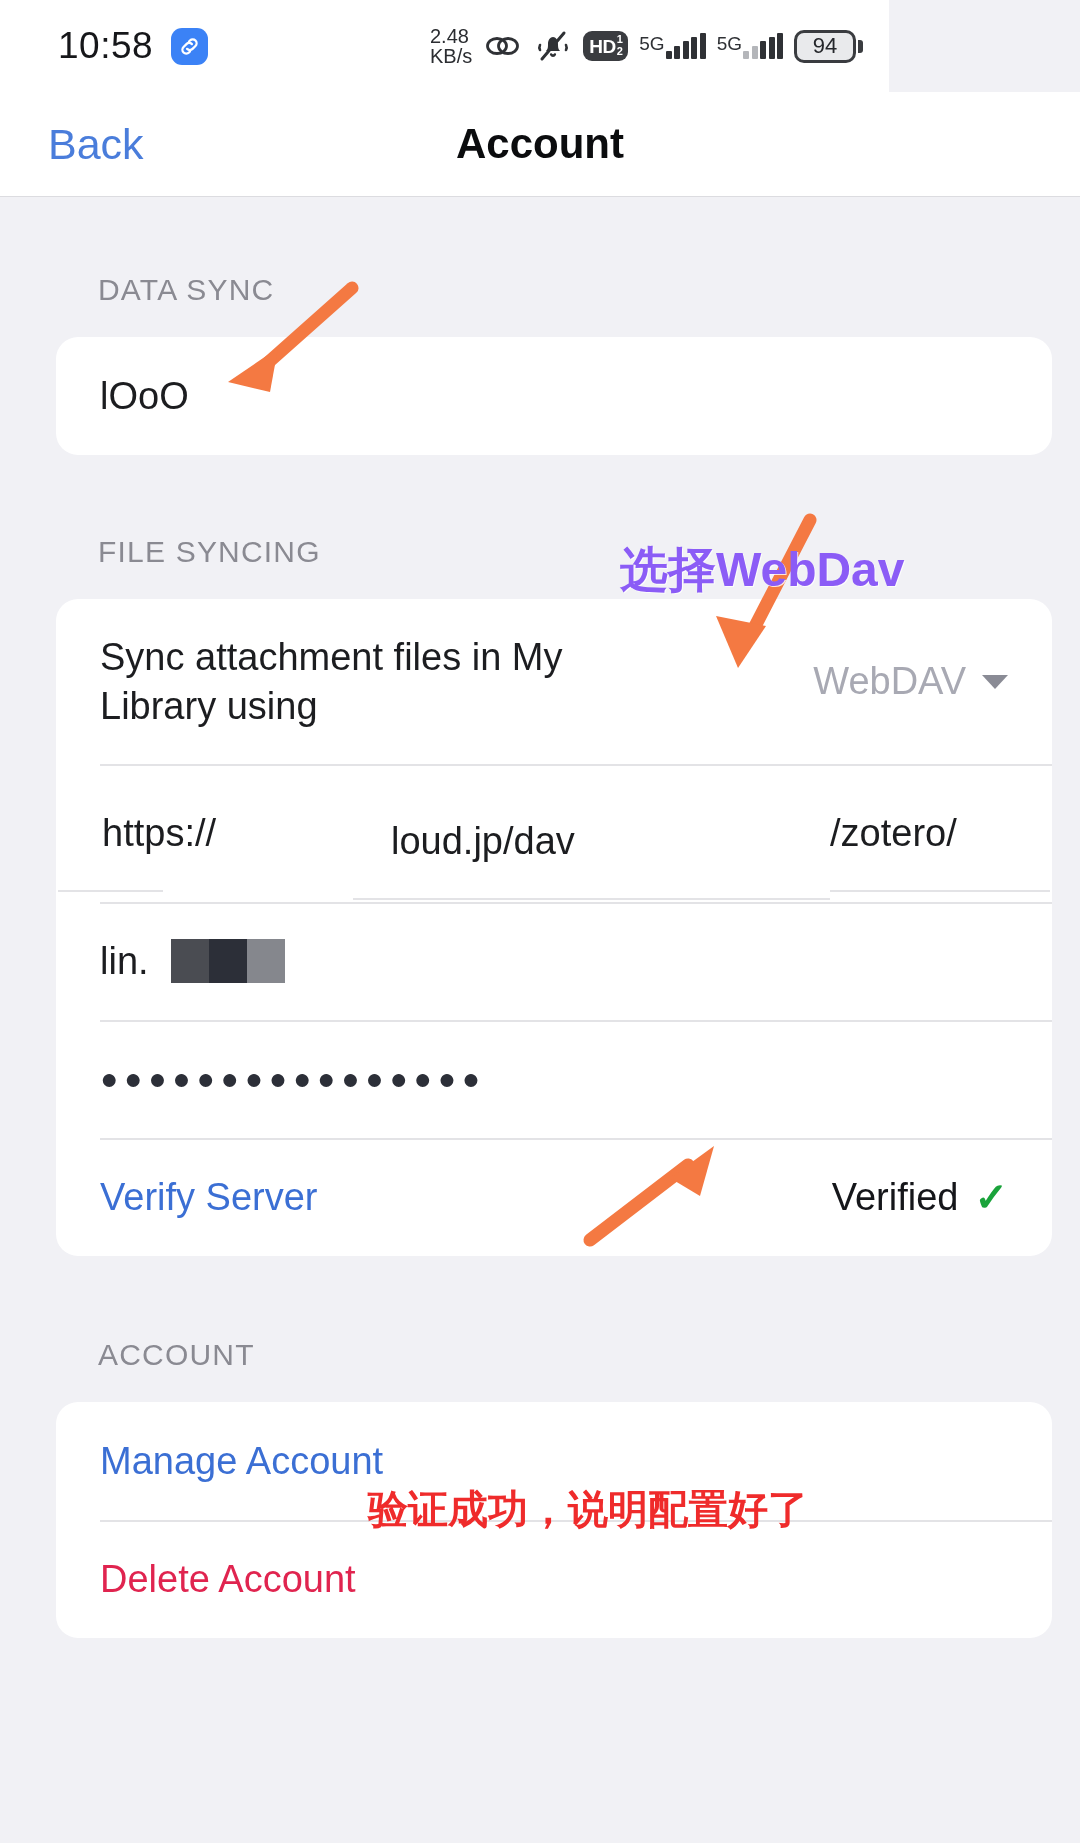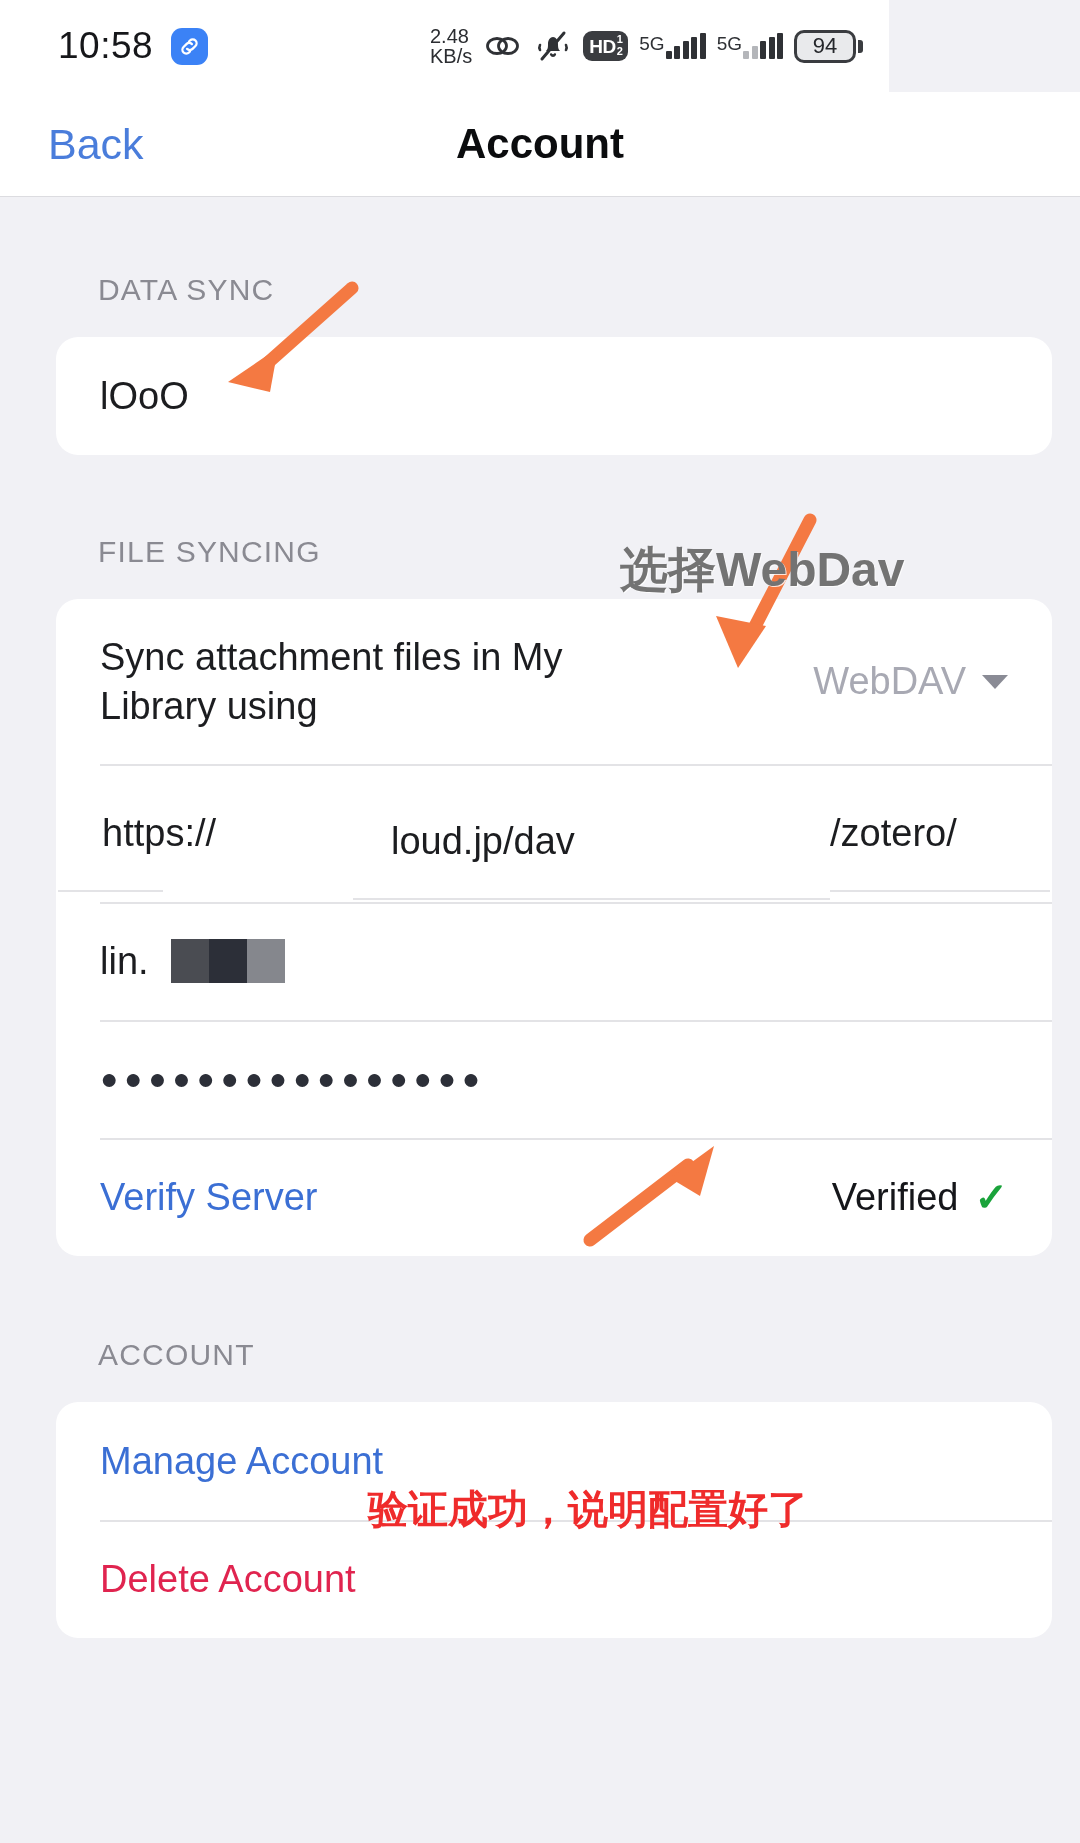--- a/index.html
+++ b/index.html
@@ -213,21 +213,21 @@
 
   
   .anno {
     position: absolute;
     font-weight: bold;
     white-space: nowrap;
   }
   .anno-webdav {
     left: 620px; top: 538px;
     font-size: 48px;
-    color: #737373;
+    color: #8b5cf6;
     text-shadow: 1px 1px 0 rgba(255,255,255,0.8);
   }
   .anno-verify {
     left: 368px; top: 1482px;
     font-size: 40px;
     color: #ef2b2b;
   }
   .arrow-svg {
     position: absolute;
     top: 0; left: 0;

